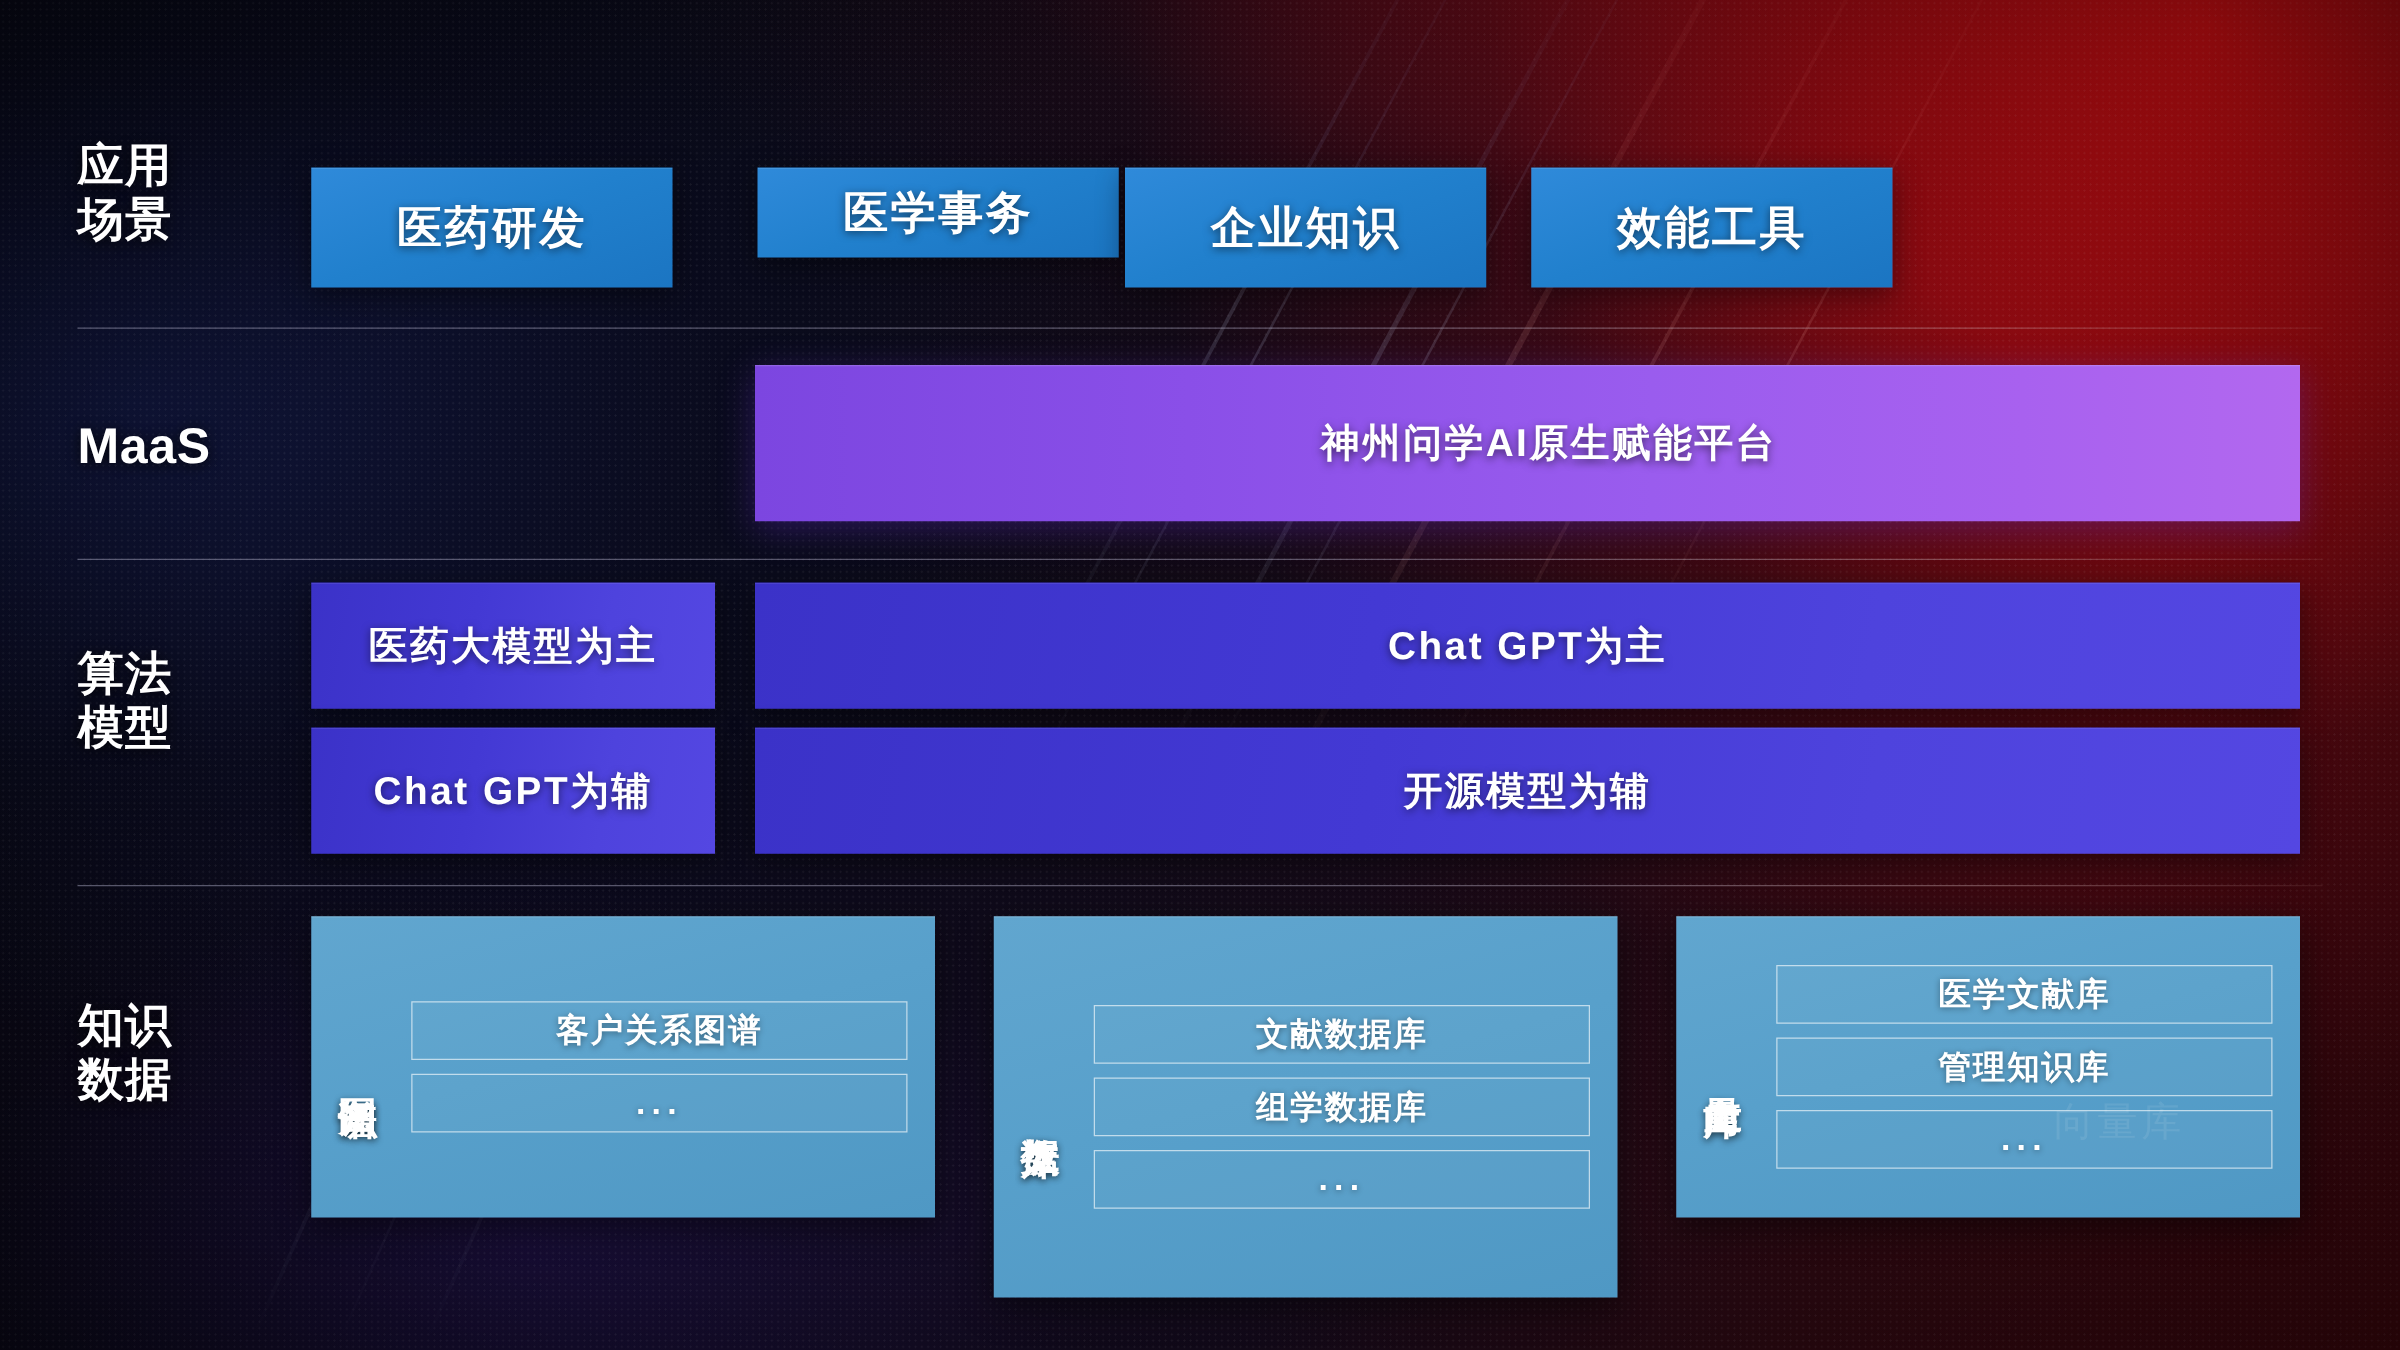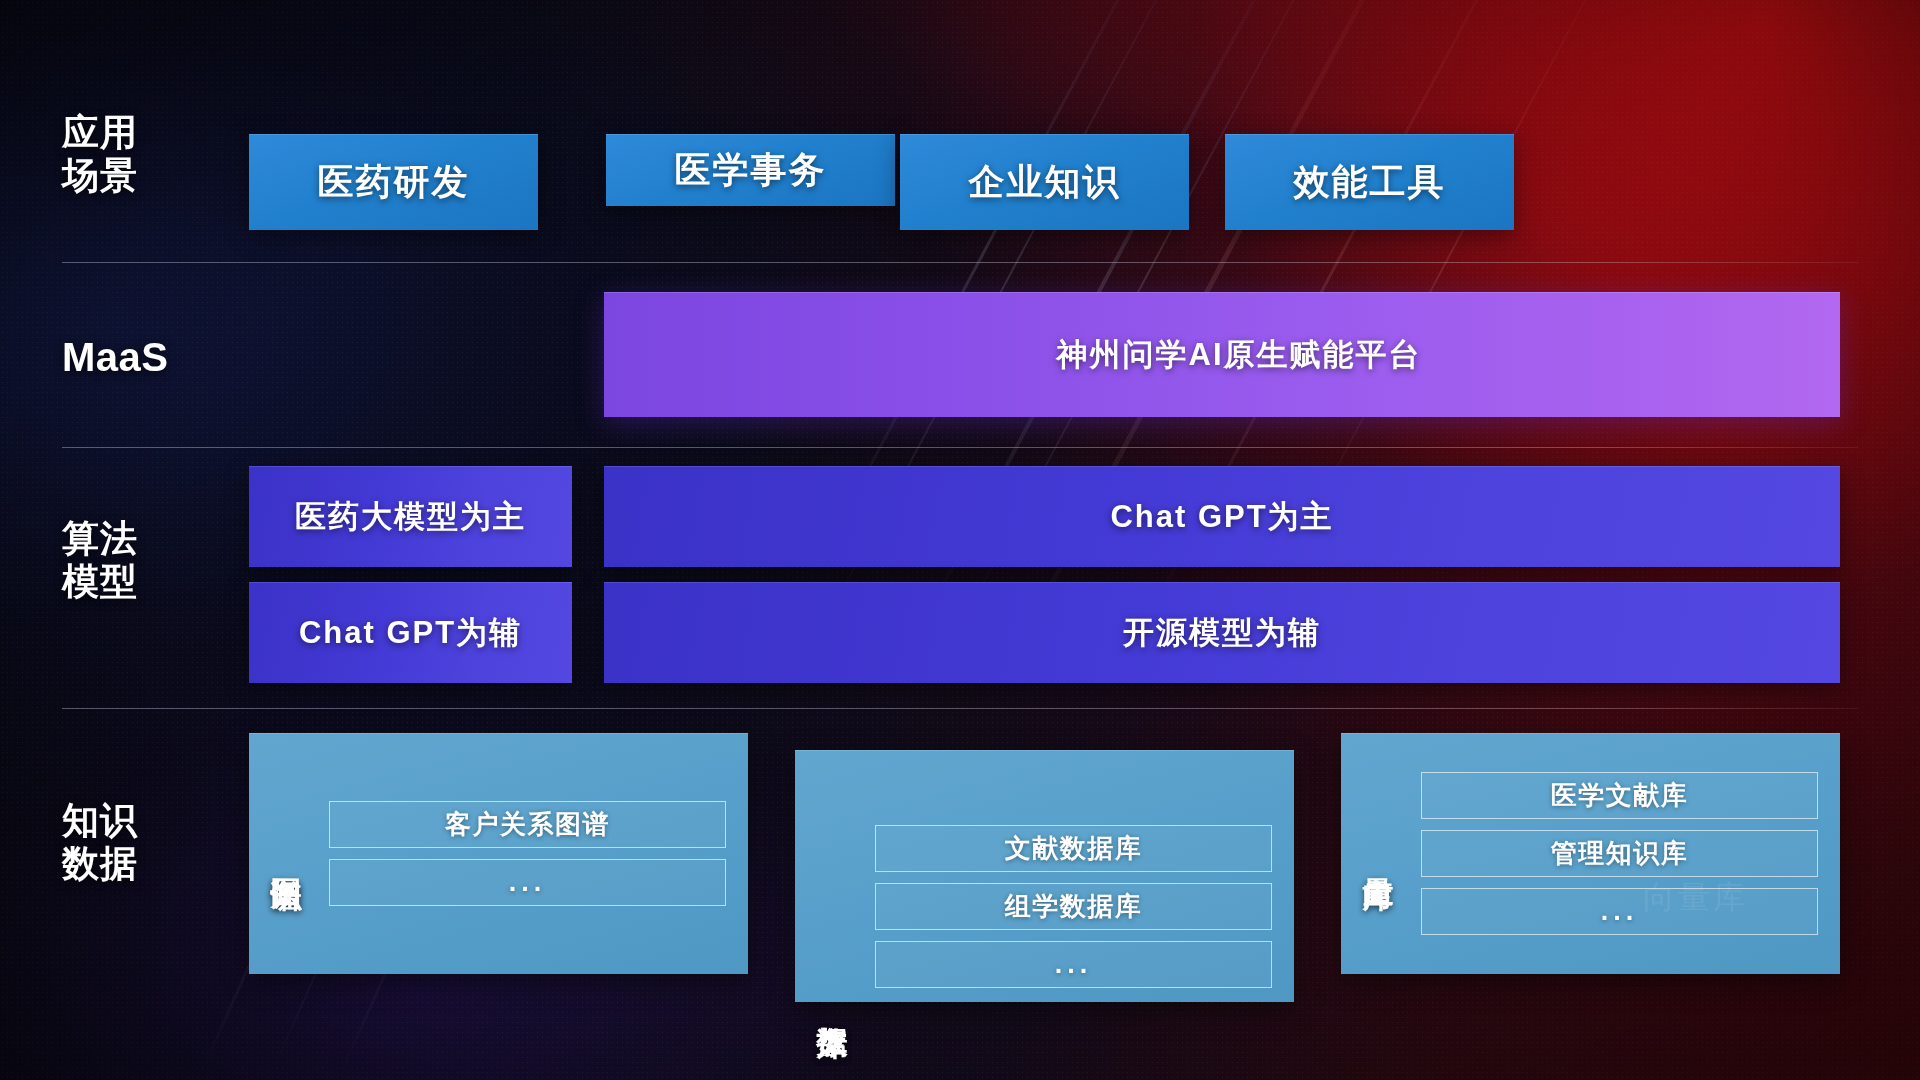--- a/index.html
+++ b/index.html
@@ -199,21 +199,21 @@
     <div class="kgroup-items">
       <div class="kitem">
         <span>客户关系图谱</span>
       </div>
       <div class="kitem ellipsis">
         <span>...</span>
       </div>
     </div>
   </div>
 
-  <div class="kgroup" style="left:795px; top:750px; width:499px; height:252px;align-items:flex-end;">
+  <div class="kgroup" style="left:795px; top:733px; width:499px; height:305px;">
     <div class="kgroup-label">
       <span>数据库</span>
     </div>
     <div class="kgroup-items">
       <div class="kitem">
         <span>文献数据库</span>
       </div>
       <div class="kitem">
         <span>组学数据库</span>
       </div>

